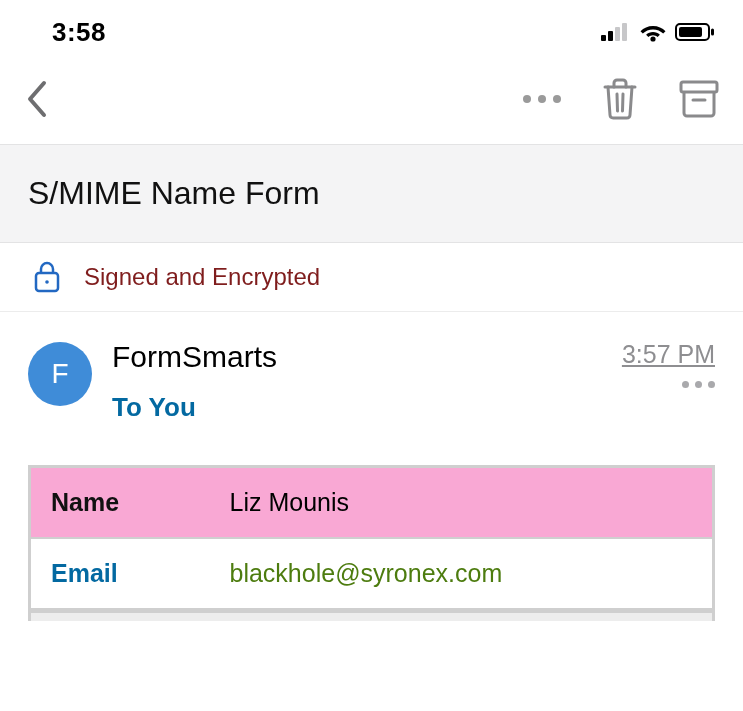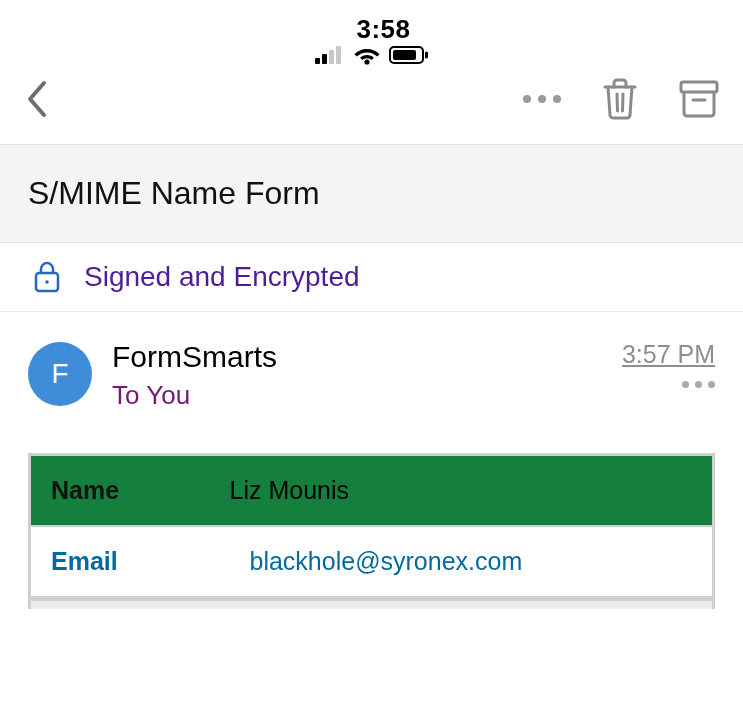--- a/index.html
+++ b/index.html
@@ -12,21 +12,20 @@
       color: #000;
     }
 
     
     .status-bar {
       display: flex;
       justify-content: space-between;
       align-items: center;
       padding: 14px 28px 10px 28px;
       height: 60px;
-      flex-direction: column;
     }
     .status-time {
       font-size: 26px;
       font-weight: 600;
       letter-spacing: 0.5px;
       margin-left: 24px;
     }
     .status-icons {
       display: flex;
       align-items: center;
@@ -76,43 +75,43 @@
     .security-row {
       display: flex;
       align-items: center;
       gap: 24px;
       padding: 18px 34px;
       border-bottom: 1px solid #ececec;
       background: #fff;
     }
     .lock-icon { display: flex; align-items: center; }
     .security-text {
-      font-size: 28px;
-      color: #4c1d95;
+      font-size: 24px;
+      color: #7f1d1d;
     }
 
     
     .sender-row {
       display: flex;
       align-items: flex-start;
       padding: 28px 28px 0 28px;
       gap: 20px;
     }
     .avatar {
       width: 64px; height: 64px; border-radius: 50%;
       background: #3f8cd8;
       color: #fff;
       display: flex; align-items: center; justify-content: center;
       font-size: 28px;
       flex-shrink: 0;
       margin-top: 2px;
     }
     .sender-main { flex: 1; }
     .sender-name { font-size: 30px; color: #000000; }
-    .sender-to { font-size: 26px; color: #701a75; margin-top: 6px; }
+    .sender-to { font-size: 26px; color: #0369a1; margin-top: 18px; font-weight: bold; }
     .sender-right {
       display: flex;
       flex-direction: column;
       align-items: flex-end;
       gap: 12px;
     }
     .sender-time { font-size: 25px; color: #8e8e91; text-decoration: underline; }
     .msg-more {
       display: flex; gap: 6px; cursor: pointer;
     }
@@ -130,38 +129,37 @@
       border-collapse: collapse;
       border: 3px solid #cfcfcf;
       background: #fff;
     }
     .data-table td {
       padding: 20px 20px;
       font-size: 25px;
       vertical-align: middle;
     }
     .data-table tr.header-row {
-      background: #15803d;
+      background: #f9a8d4;
     }
     .data-table tr.header-row td:first-child {
       font-weight: 700;
       color: #111;
       width: 180px;
     }
     .data-table tr.data-row td:first-child {
       font-weight: 700;
       color: #0369a1;
     }
     .data-table tr + tr td {
       border-top: 2px solid #cfcfcf;
     }
     .email-link {
-      color: #0369a1;
+      color: #4d7c0f;
       text-decoration: none;
-      margin-left: 20px;
     }
     .bottom-edge {
       height: 10px;
       background: #ededed;
       border-left: 3px solid #cfcfcf;
       border-right: 3px solid #cfcfcf;
       border-top: 2px solid #cfcfcf;
     }
   </style>
 </head>

